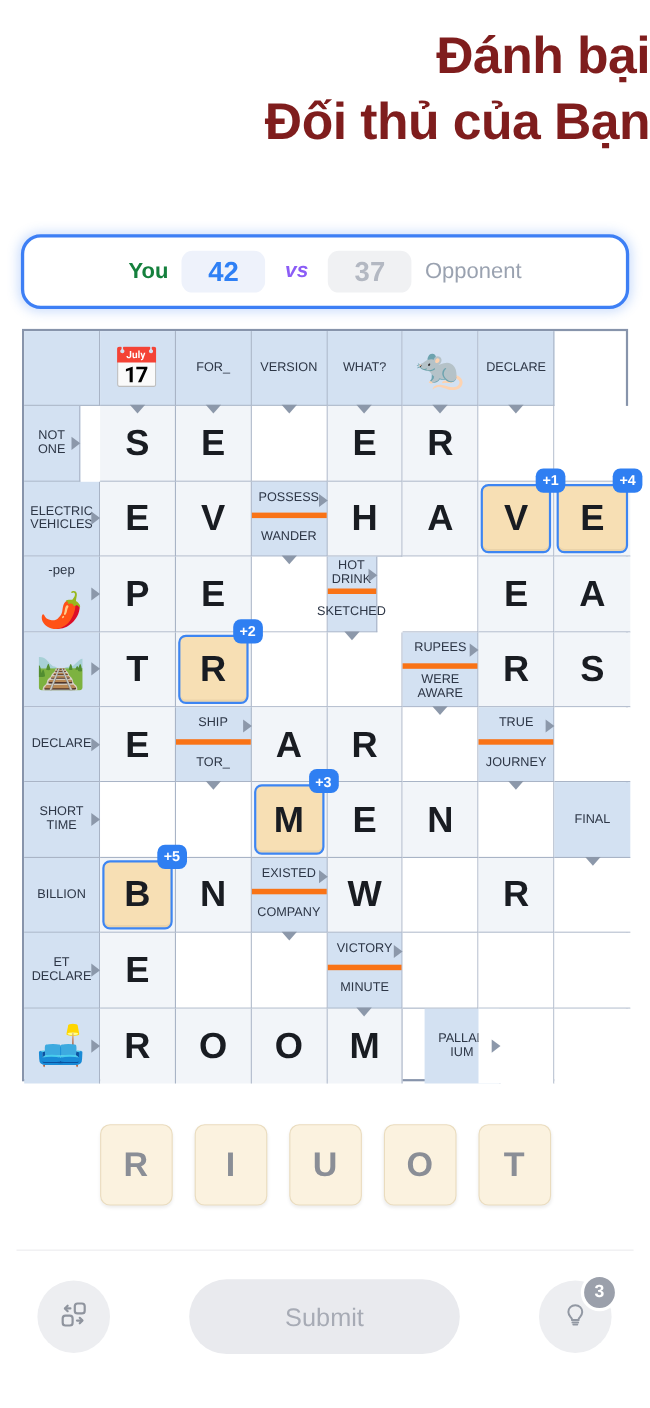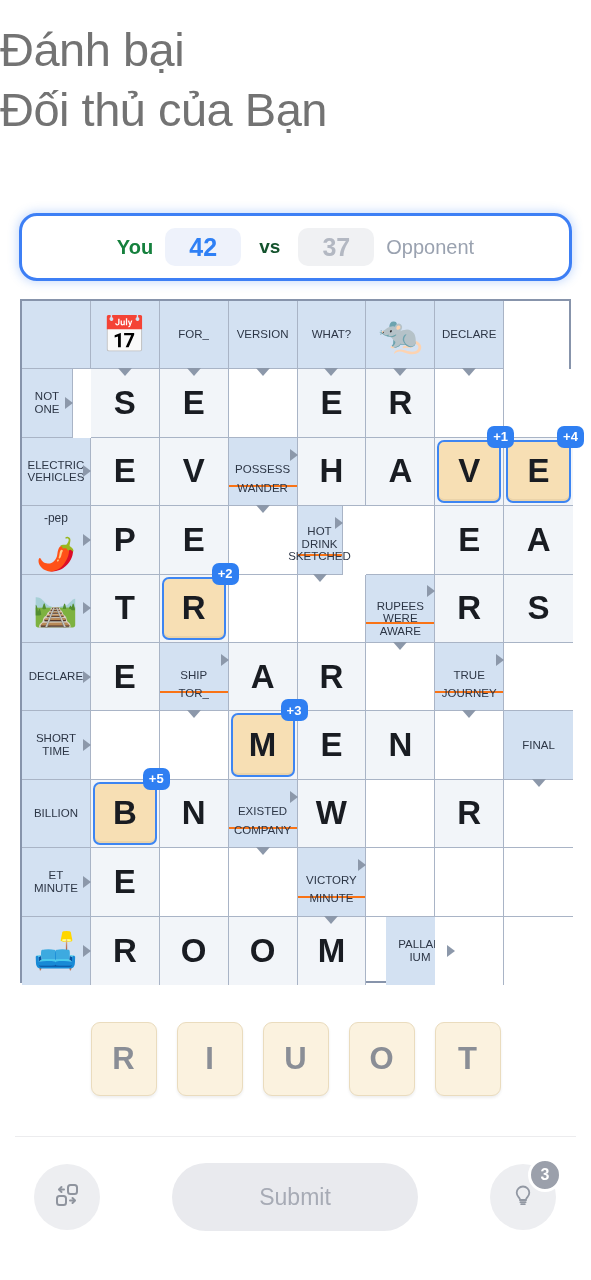--- a/index.html
+++ b/index.html
@@ -7,24 +7,24 @@
     width: 591px; height: 1280px;
     background: #ffffff;
     font-family: "Liberation Sans", sans-serif;
     overflow: hidden;
   }
   #app { position: relative; width: 591px; height: 1280px; }
 
   
   .title {
     position: absolute; left: 0; top: 20px; width: 591px;
-    text-align: left;
-    color: #737373;
+    text-align: right;
+    color: #7f1d1d;
     font-size: 47px;
-    font-weight: normal;
+    font-weight: bold;
     line-height: 1.27;
     letter-spacing: -0.5px;
   }
   .title-line { display: block; }
 
   
   .scorebar {
     position: absolute; left: 19px; top: 213px;
     width: 553px; height: 68px;
     background: #ffffff;
@@ -37,21 +37,21 @@
   .sb-label { font-size: 20px; font-weight: bold; color: #15803d; }
   .sb-label.dim { color: #9aa2b0; font-weight: normal; }
   .sb-pill {
     min-width: 76px; height: 38px; border-radius: 10px;
     display: flex; align-items: center; justify-content: center;
     font-size: 25px; font-weight: bold;
     padding: 0 12px;
   }
   .sb-pill.you { background: #eef2fb; color: #2f80f5; }
   .sb-pill.opp { background: #f0f1f3; color: #b3b8c2; }
-  .sb-vs { font-size: 19px; color: #14532d; font-weight: bold; margin: 0 6px; }
+  .sb-vs { font-size: 19px; color: #8b5cf6; font-weight: bold; margin: 0 6px; font-style: italic; }
 
   
   .grid-wrap {
     position: absolute; left: 20px; top: 299px;
     width: 551px; height: 684px;
     border: 2px solid #8794ab;
     background: #ffffff;
   }
   .grid {
     position: relative; width: 100%; height: 100%;
@@ -87,21 +87,21 @@
   }
 
   
   .half {
     position: absolute; left: 0; width: 100%; height: 50%;
     display: flex; align-items: center; justify-content: center;
     text-align: center; font-size: 11.5px; color: #2d3646;
     line-height: 1.1; padding: 0 2px;
     white-space: pre-line;
   }
-  .half.top { top: 0; border-bottom: 2px solid #f97316; margin-top: 16px; }
+  .half.top { top: 0; border-bottom: 5px solid #f97316; }
   .half.bot { top: 50%; }
 
   .letter-text {
     position: absolute; inset: 0;
     display: flex; align-items: center; justify-content: center;
     font-size: 33px; font-weight: bold; color: #191c22;
   }
 
   
   .arrow { position: absolute; width: 0; height: 0; z-index: 4; }
@@ -409,21 +409,21 @@
         <div class="cell letter" style="left: 275.5px; top: 478.8px; width: 68.875px; height: 68.4px;">
           <div class="letter-text">W</div>
         </div>
         <div class="cell empty" style="left: 344.375px; top: 478.8px; width: 68.875px; height: 68.4px;"></div>
         <div class="cell letter" style="left: 413.25px; top: 478.8px; width: 68.875px; height: 68.4px;">
           <div class="letter-text">R</div>
         </div>
         <div class="cell empty" style="left: 482.125px; top: 478.8px; width: 68.875px; height: 68.4px; border-right: none;"></div>
         <div class="cell clue" style="left: 0px; top: 547.2px; width: 68.875px; height: 68.4px;">
           <div class="clue-text">ET
-MINUTE</div>
+DECLARE</div>
           <span class="arrow right"></span>
         </div>
         <div class="cell letter" style="left: 68.875px; top: 547.2px; width: 68.875px; height: 68.4px;">
           <div class="letter-text">E</div>
         </div>
         <div class="cell empty" style="left: 137.75px; top: 547.2px; width: 68.875px; height: 68.4px;"></div>
         <div class="cell empty" style="left: 206.625px; top: 547.2px; width: 68.875px; height: 68.4px;"></div>
         <div class="cell clue" style="left: 275.5px; top: 547.2px; width: 68.875px; height: 68.4px;">
           <div class="half top">VICTORY</div>
           <div class="half bot">MINUTE</div>

